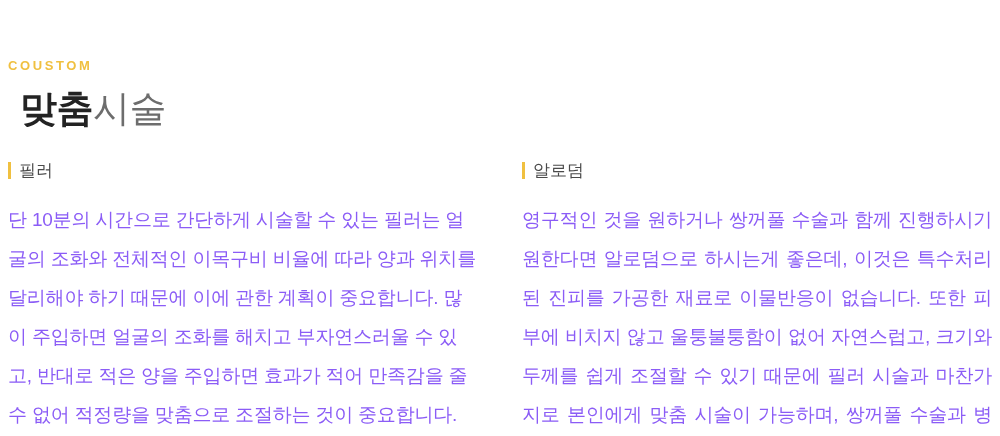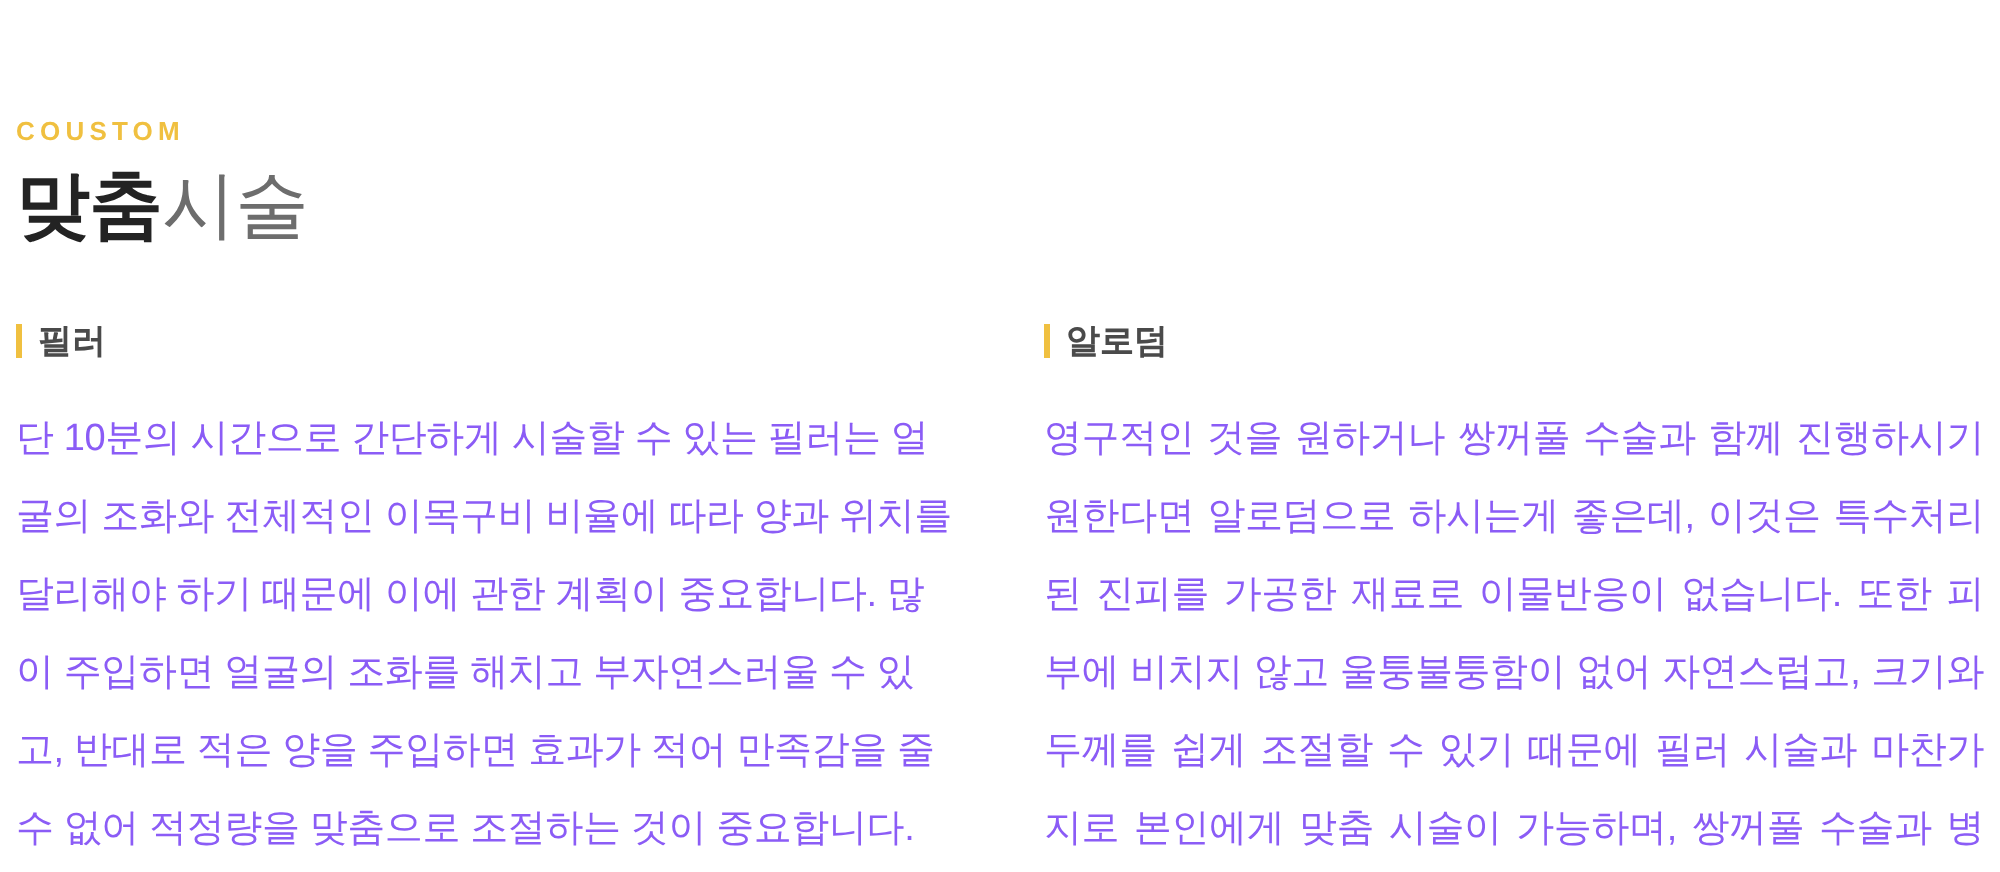--- a/index.html
+++ b/index.html
@@ -29,21 +29,21 @@
   }
   .eyebrow {
     font-size: 13px;
     letter-spacing: 2.6px;
     font-weight: bold;
     color: #f0c040;
     margin: 0 0 6px 0;
     line-height: 1.2;
   }
   .title {
-    margin: 0;
+    margin: 12px;
     font-size: 37px;
     line-height: 1.25;
     font-weight: normal;
     color: #3c3c3c;
     letter-spacing: -0.5px;
   }
   .title .accent {
     color: #232323;
     font-weight: bold;
   }
@@ -64,21 +64,21 @@
     width: 478px;
   }
   .col.right {
     margin-left: 44px;
   }
   .sub-head {
     display: flex;
     align-items: flex-end;
     margin: 0 0 22px 0;
     font-size: 17px;
-    font-weight: bold;
+    font-weight: normal;
     color: #4a4a4a;
     line-height: 1;
   }
   .bar {
     display: inline-block;
     width: 3px;
     height: 17px;
     background: #f0c040;
     margin-right: 8px;
     flex: none;

